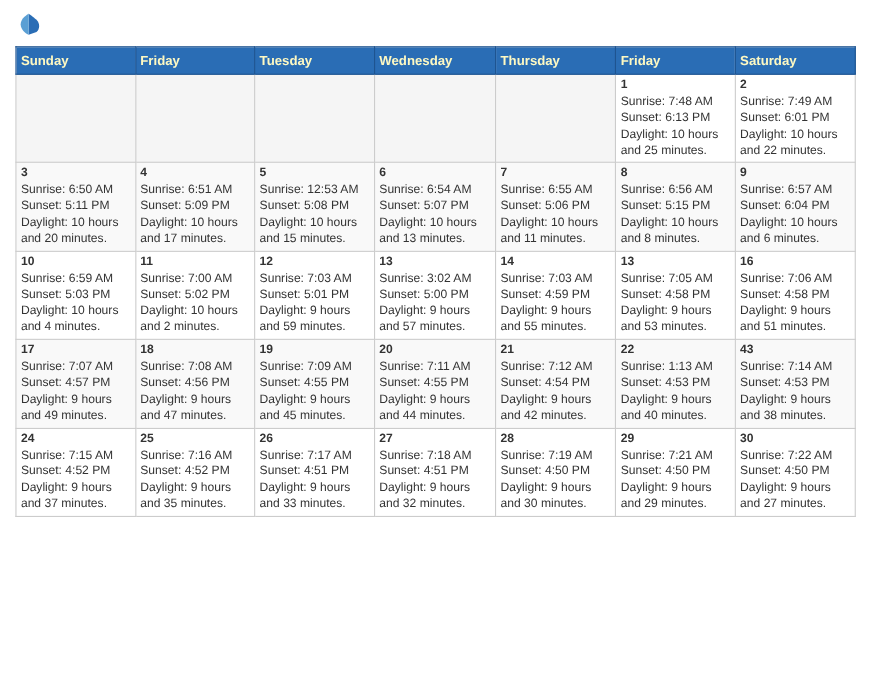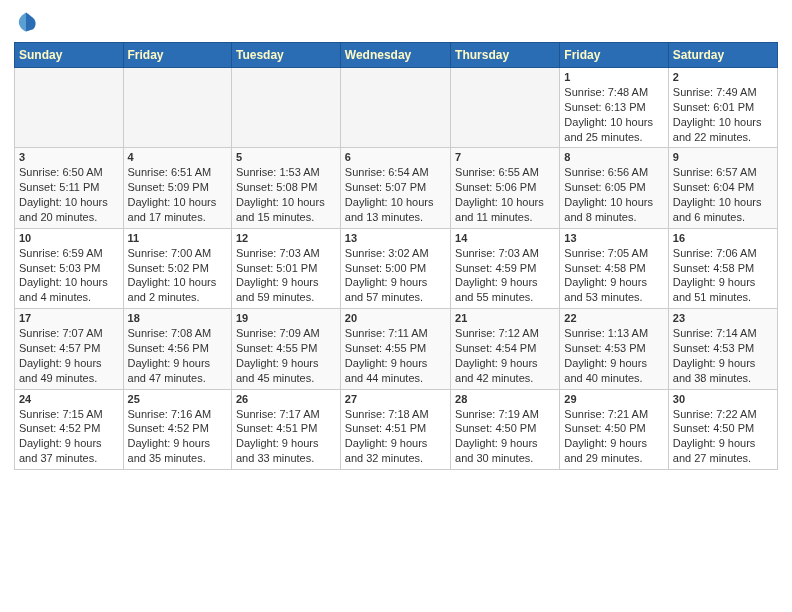--- a/index.html
+++ b/index.html
@@ -162,21 +162,21 @@
           </td>
           <td>
             <span class="day-num">4</span>
             <div class="day-info">Sunrise: 6:51 AM
 Sunset: 5:09 PM
 Daylight: 10 hours
 and 17 minutes.</div>
           </td>
           <td>
             <span class="day-num">5</span>
-            <div class="day-info">Sunrise: 1:53 AM
+            <div class="day-info">Sunrise: 12:53 AM
 Sunset: 5:08 PM
 Daylight: 10 hours
 and 15 minutes.</div>
           </td>
           <td>
             <span class="day-num">6</span>
             <div class="day-info">Sunrise: 6:54 AM
 Sunset: 5:07 PM
 Daylight: 10 hours
 and 13 minutes.</div>
@@ -184,21 +184,21 @@
           <td>
             <span class="day-num">7</span>
             <div class="day-info">Sunrise: 6:55 AM
 Sunset: 5:06 PM
 Daylight: 10 hours
 and 11 minutes.</div>
           </td>
           <td>
             <span class="day-num">8</span>
             <div class="day-info">Sunrise: 6:56 AM
-Sunset: 6:05 PM
+Sunset: 5:15 PM
 Daylight: 10 hours
 and 8 minutes.</div>
           </td>
           <td>
             <span class="day-num">9</span>
             <div class="day-info">Sunrise: 6:57 AM
 Sunset: 6:04 PM
 Daylight: 10 hours
 and 6 minutes.</div>
           </td>
@@ -291,21 +291,21 @@
 and 42 minutes.</div>
           </td>
           <td>
             <span class="day-num">22</span>
             <div class="day-info">Sunrise: 1:13 AM
 Sunset: 4:53 PM
 Daylight: 9 hours
 and 40 minutes.</div>
           </td>
           <td>
-            <span class="day-num">23</span>
+            <span class="day-num">43</span>
             <div class="day-info">Sunrise: 7:14 AM
 Sunset: 4:53 PM
 Daylight: 9 hours
 and 38 minutes.</div>
           </td>
         </tr>
         <tr>
           <td>
             <span class="day-num">24</span>
             <div class="day-info">Sunrise: 7:15 AM

